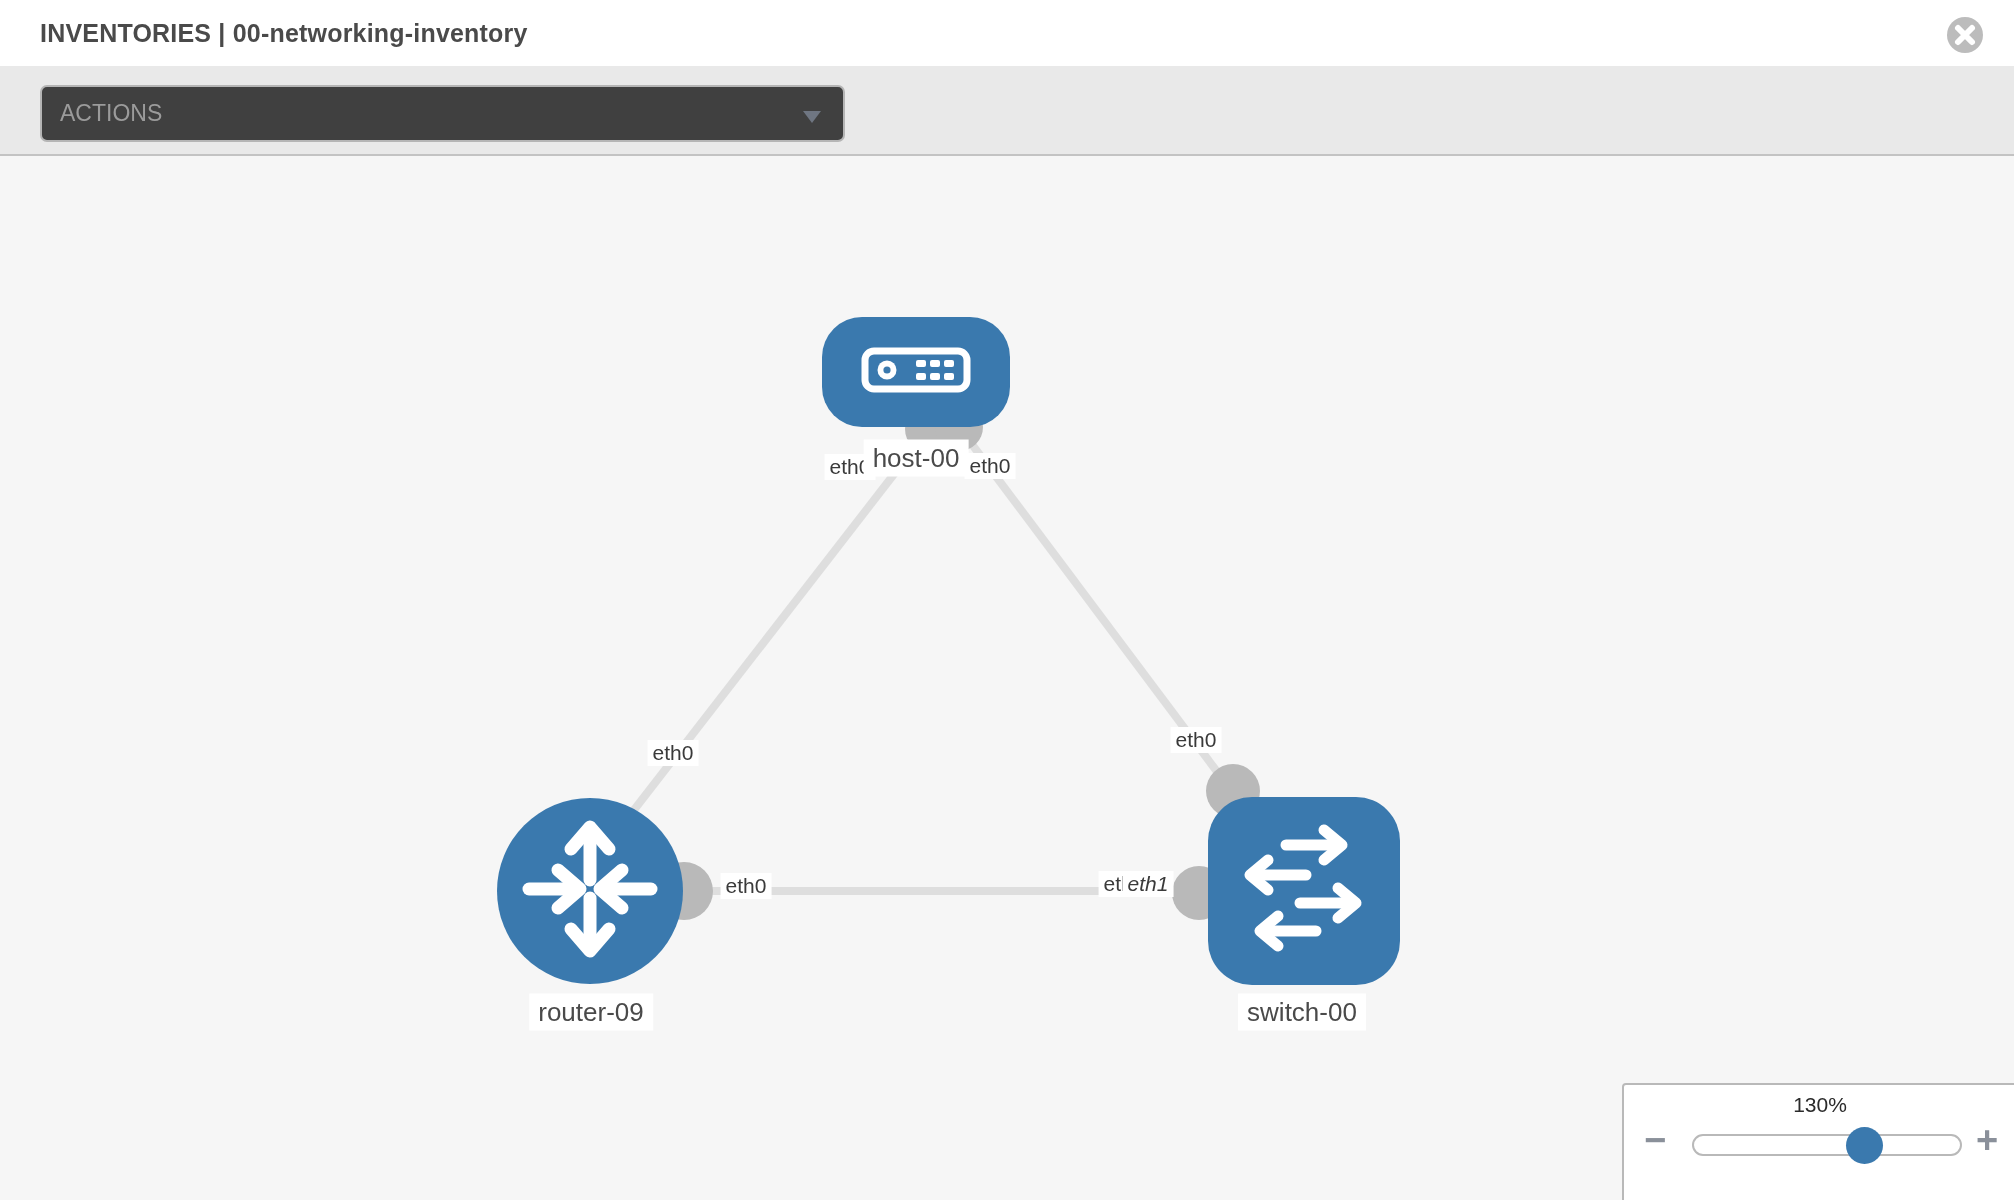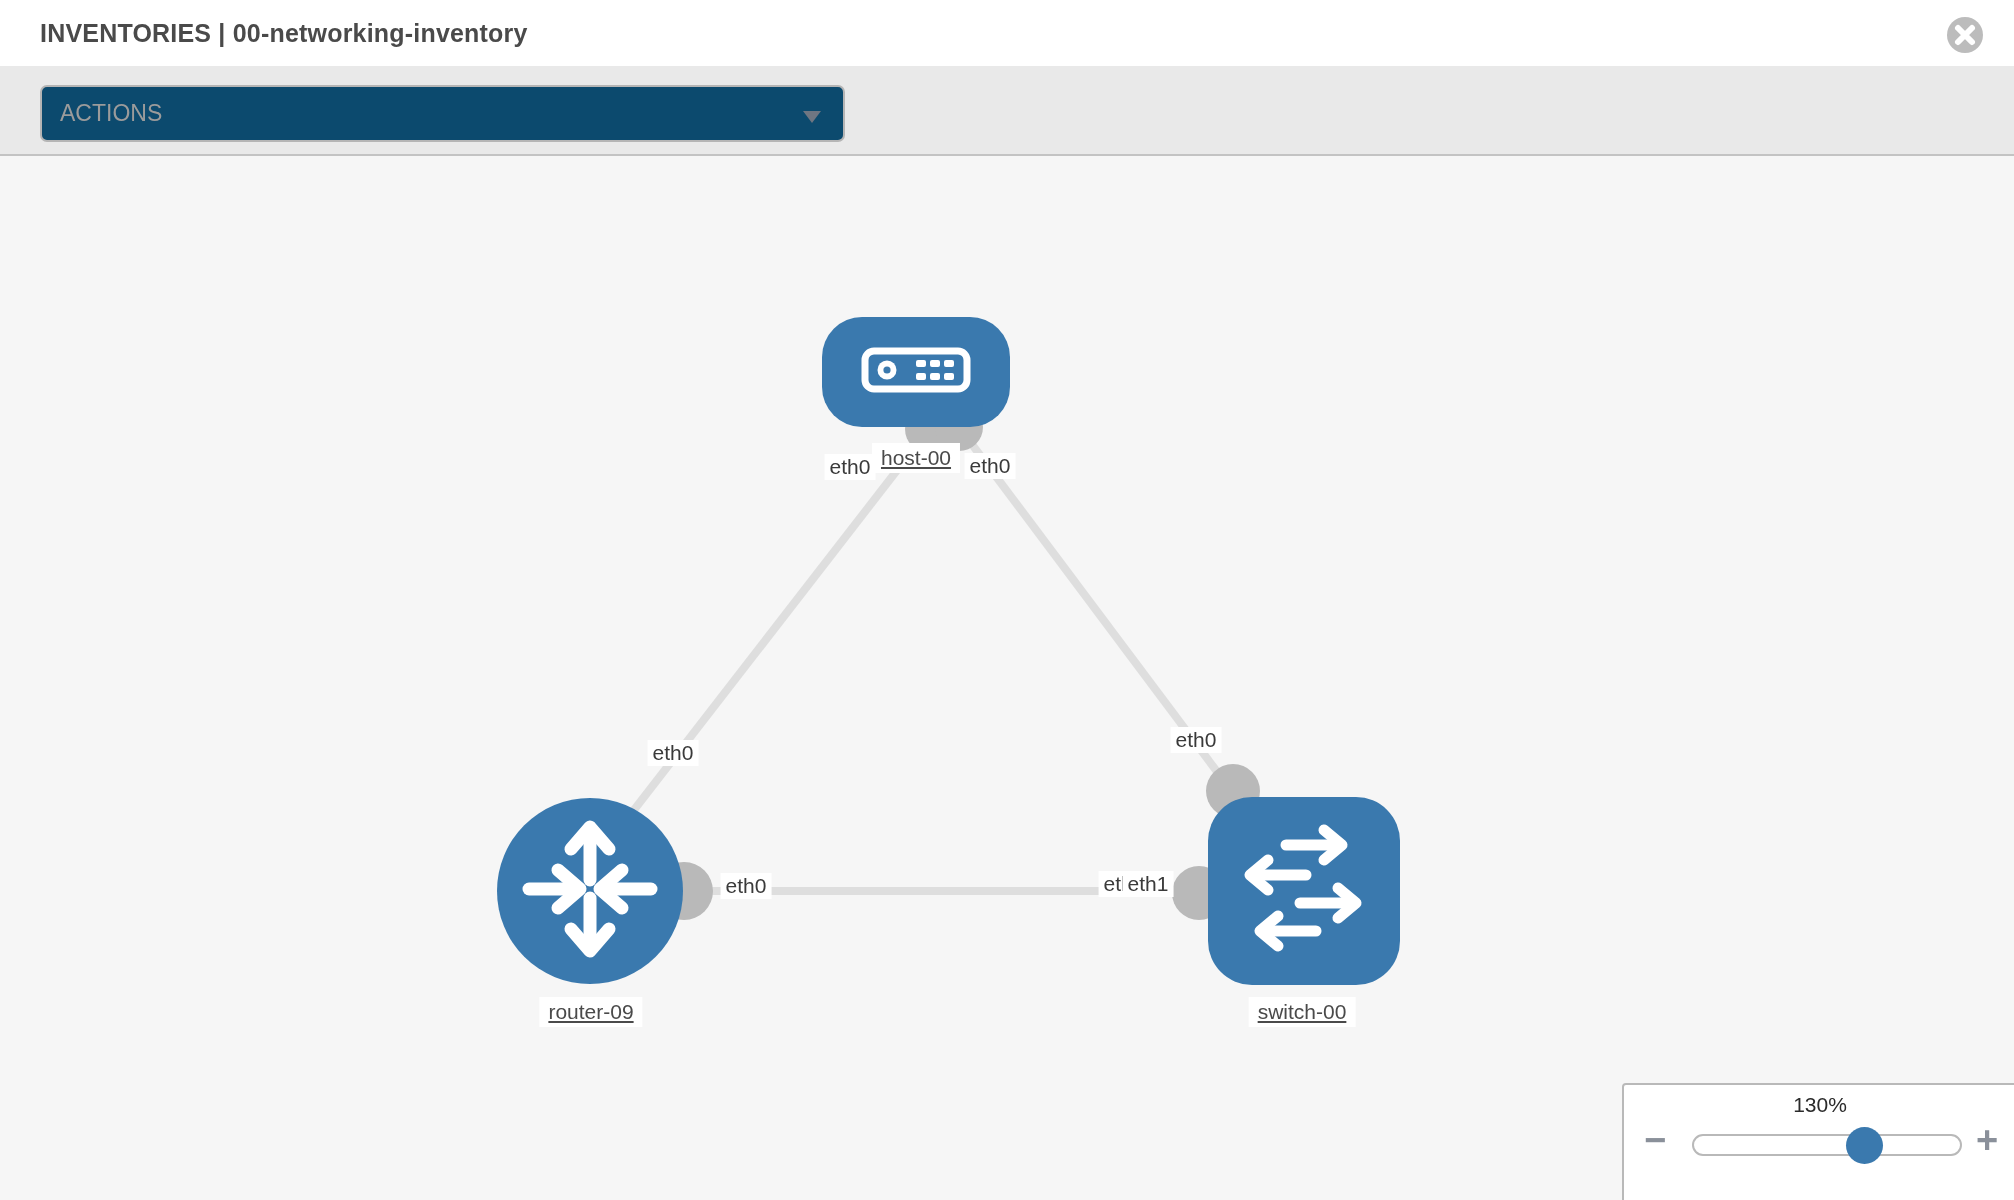--- a/index.html
+++ b/index.html
@@ -23,21 +23,21 @@
     position:absolute; right:30px; top:16px; width:38px; height:38px;
     cursor:pointer;
   }
 
   
   .toolbar {
     position:absolute; left:0; top:66px; width:2014px; height:90px;
     background:#e9e9e9; border-bottom:2px solid #c3c3c3;
   }
   .combo {
-    position:absolute; top:19px; height:57px; background:#0c4a6e;
+    position:absolute; top:19px; height:57px; background:#404040;
     border:2px solid #b5b5b5; border-radius:7px;
     display:flex; align-items:center; padding:0 24px 0 18px;
     color:#9b9b9b; font-size:23px; cursor:pointer;
   }
   .combo .caret {
     position:absolute; right:22px; top:24px;
     width:0; height:0; border-left:9px solid transparent;
     border-right:9px solid transparent; border-top:12px solid #6f7682;
   }
   .combo-actions { left:40px; width:805px; }
@@ -58,21 +58,21 @@
   }
   .node { position:absolute; background:#3a79ae; display:flex; align-items:center; justify-content:center; cursor:pointer; }
   .node-host   { left:822px; top:161px; width:188px; height:110px; border-radius:40px; }
   .node-router { left:497px; top:642px; width:186px; height:186px; border-radius:50%; }
   .node-switch { left:1208px; top:641px; width:192px; height:188px; border-radius:44px; }
 
   .chip {
     position:absolute; background:#ffffff; color:#4a4a4a;
     white-space:nowrap; transform:translate(-50%,-50%);
   }
-  .node-label { font-size:21px; padding:3px 9px; z-index:30;text-decoration:underline; }
+  .node-label { font-size:26px; padding:3px 9px; z-index:30; }
   .if-label   { font-size:21px; color:#3a3a3a; padding:1px 5px; z-index:20; }
   .if-front   { z-index:21; }
 
   
   .zoom-panel {
     position:absolute; left:1622px; top:927px; width:400px; height:130px;
     background:#ffffff; border:2px solid #b9b9b9; border-radius:4px;
   }
   .zoom-level {
     position:absolute; left:0; top:8px; width:392px; text-align:center;
@@ -199,21 +199,21 @@
     <div class="chip node-label" style="left:916px; top:302px;">host-00</div>
     <div class="chip node-label" style="left:591px; top:856px;">router-09</div>
     <div class="chip node-label" style="left:1302px; top:856px;">switch-00</div>
 
     <div class="chip if-label" style="left:850px; top:311px;">eth0</div>
     <div class="chip if-label" style="left:990px; top:310px;">eth0</div>
     <div class="chip if-label" style="left:673px; top:597px;">eth0</div>
     <div class="chip if-label" style="left:1196px; top:584px;">eth0</div>
     <div class="chip if-label" style="left:746px; top:730px;">eth0</div>
     <div class="chip if-label" style="left:1124px; top:728px;">eth0</div>
-    <div class="chip if-label if-front" style="left:1148px; top:728px;">eth1</div>
+    <div class="chip if-label if-front" style="left:1148px; top:728px;font-style:italic;">eth1</div>
 
     <div class="zoom-panel">
       <div class="zoom-level">130%</div>
       <div class="zoom-minus">−</div>
       <div class="zoom-track"></div>
       <div class="zoom-knob"></div>
       <div class="zoom-plus">+</div>
     </div>
 
   </div>

